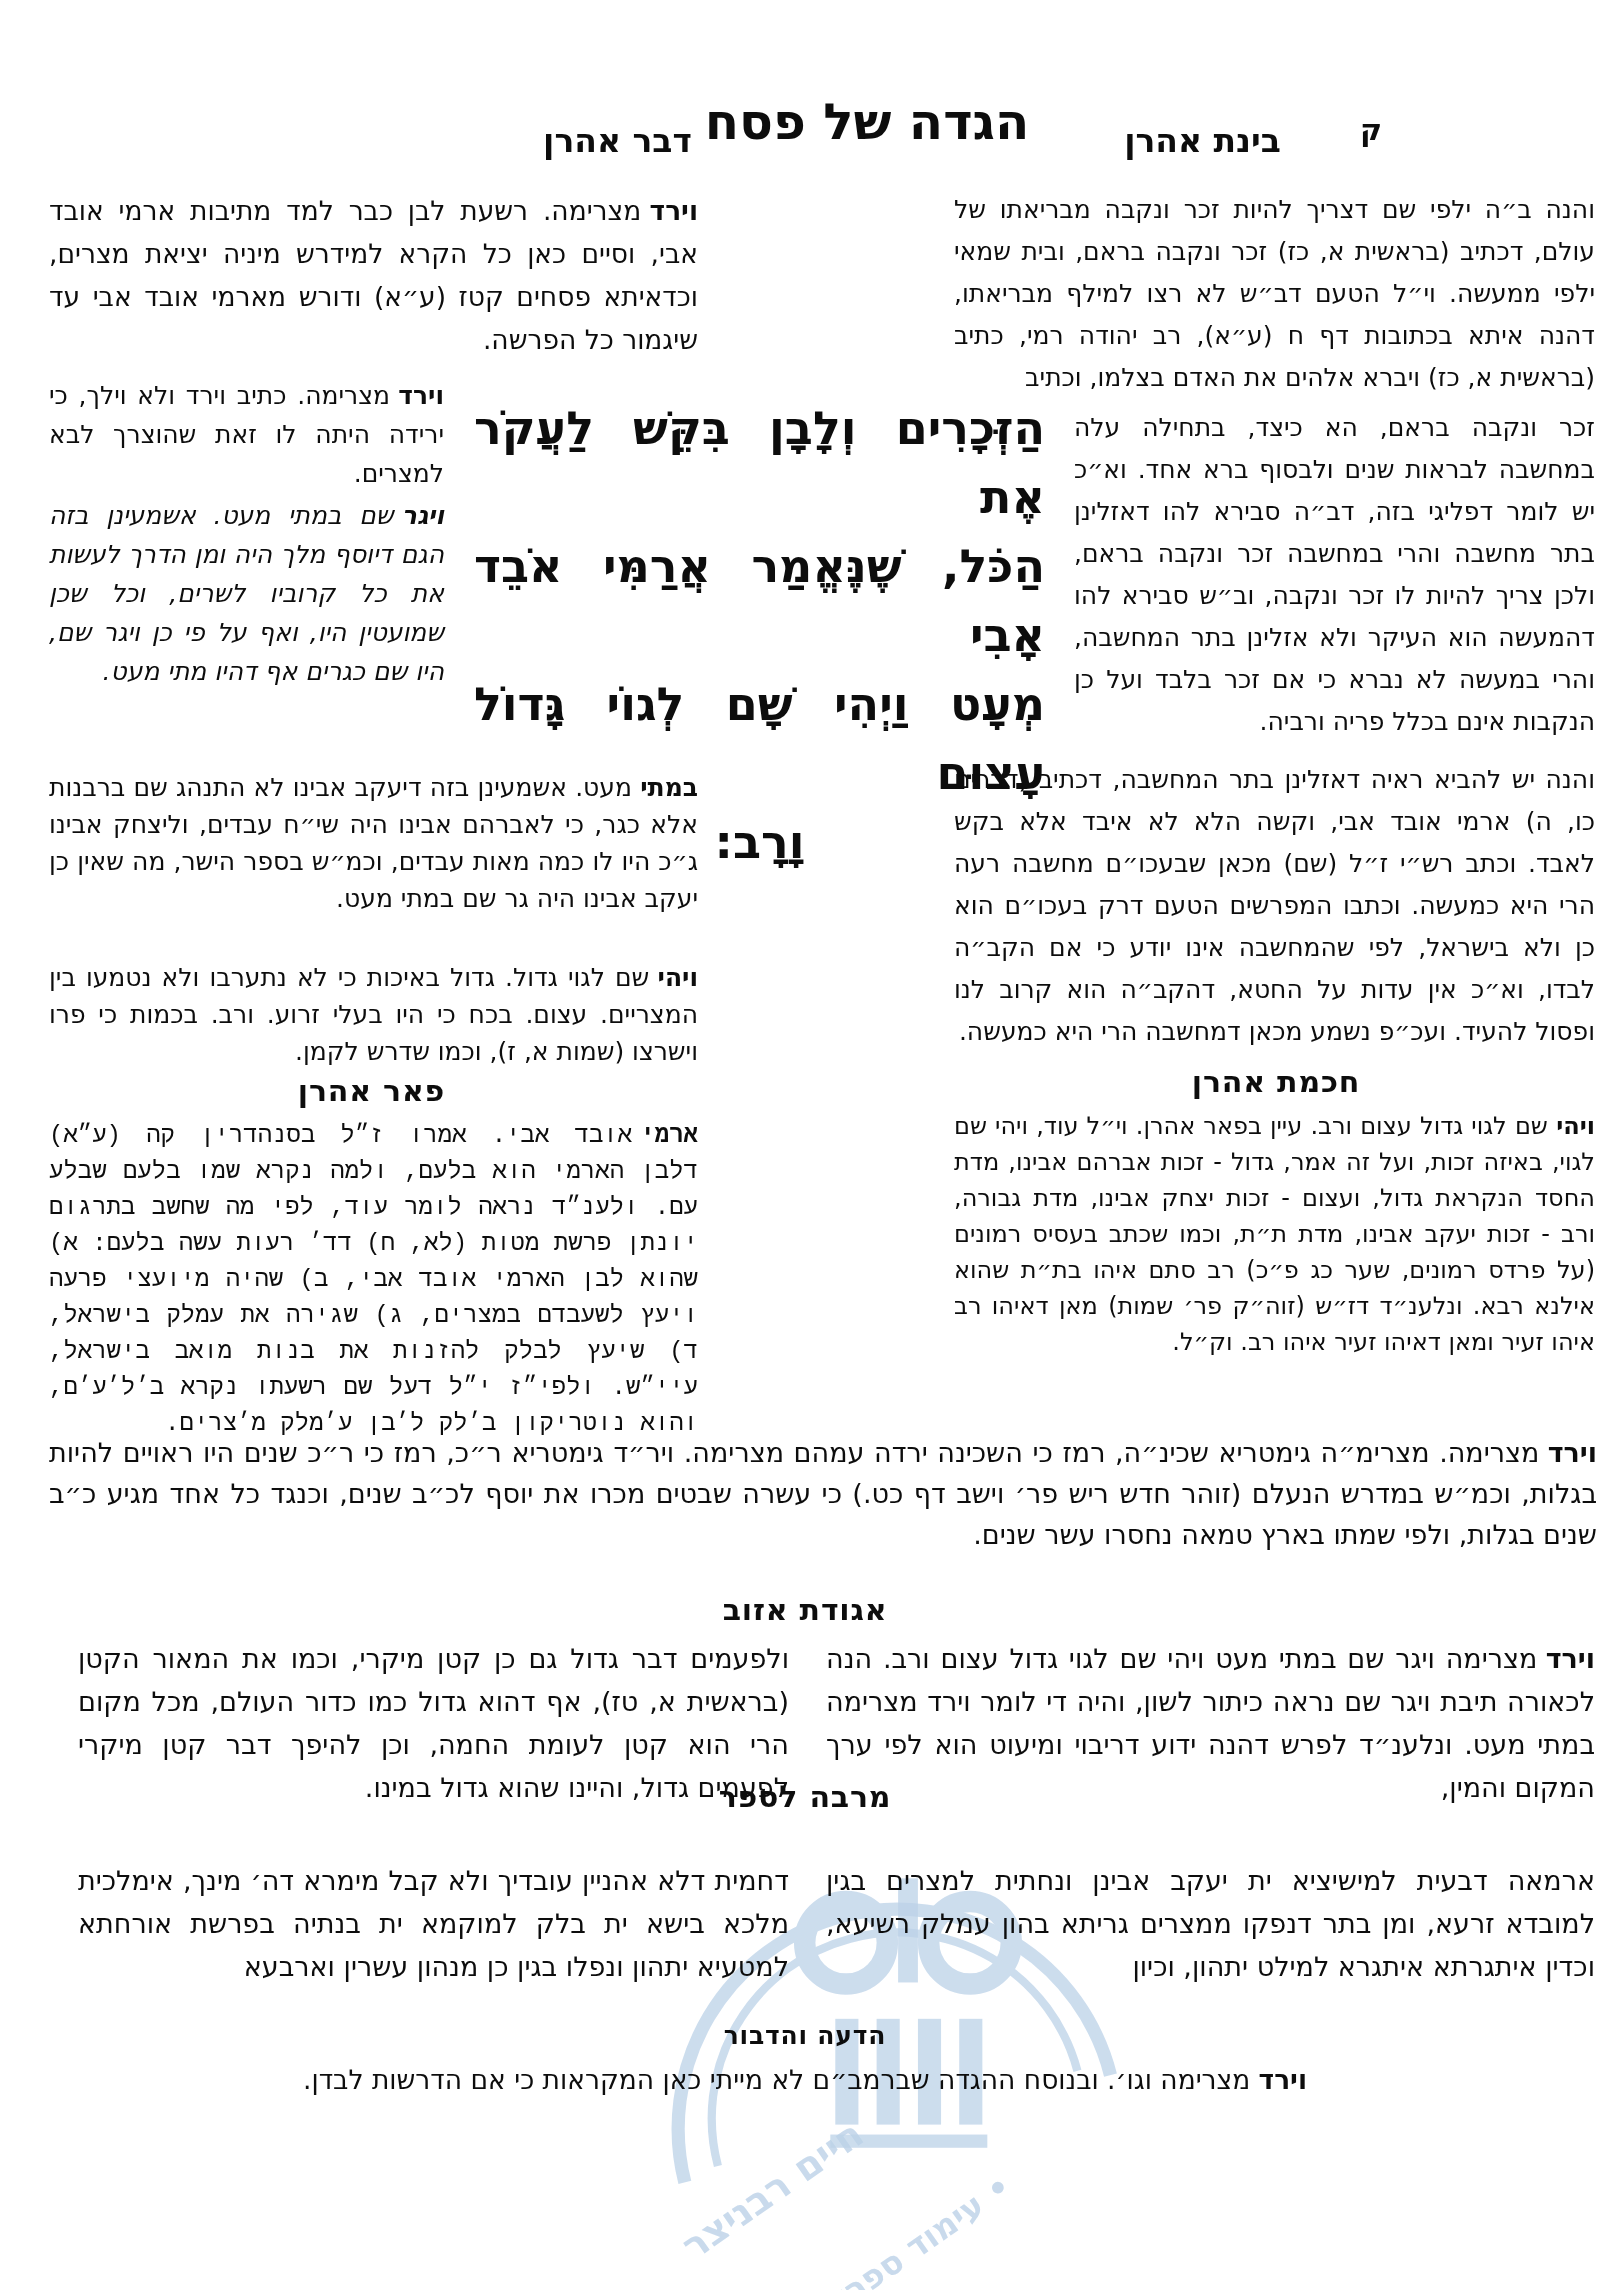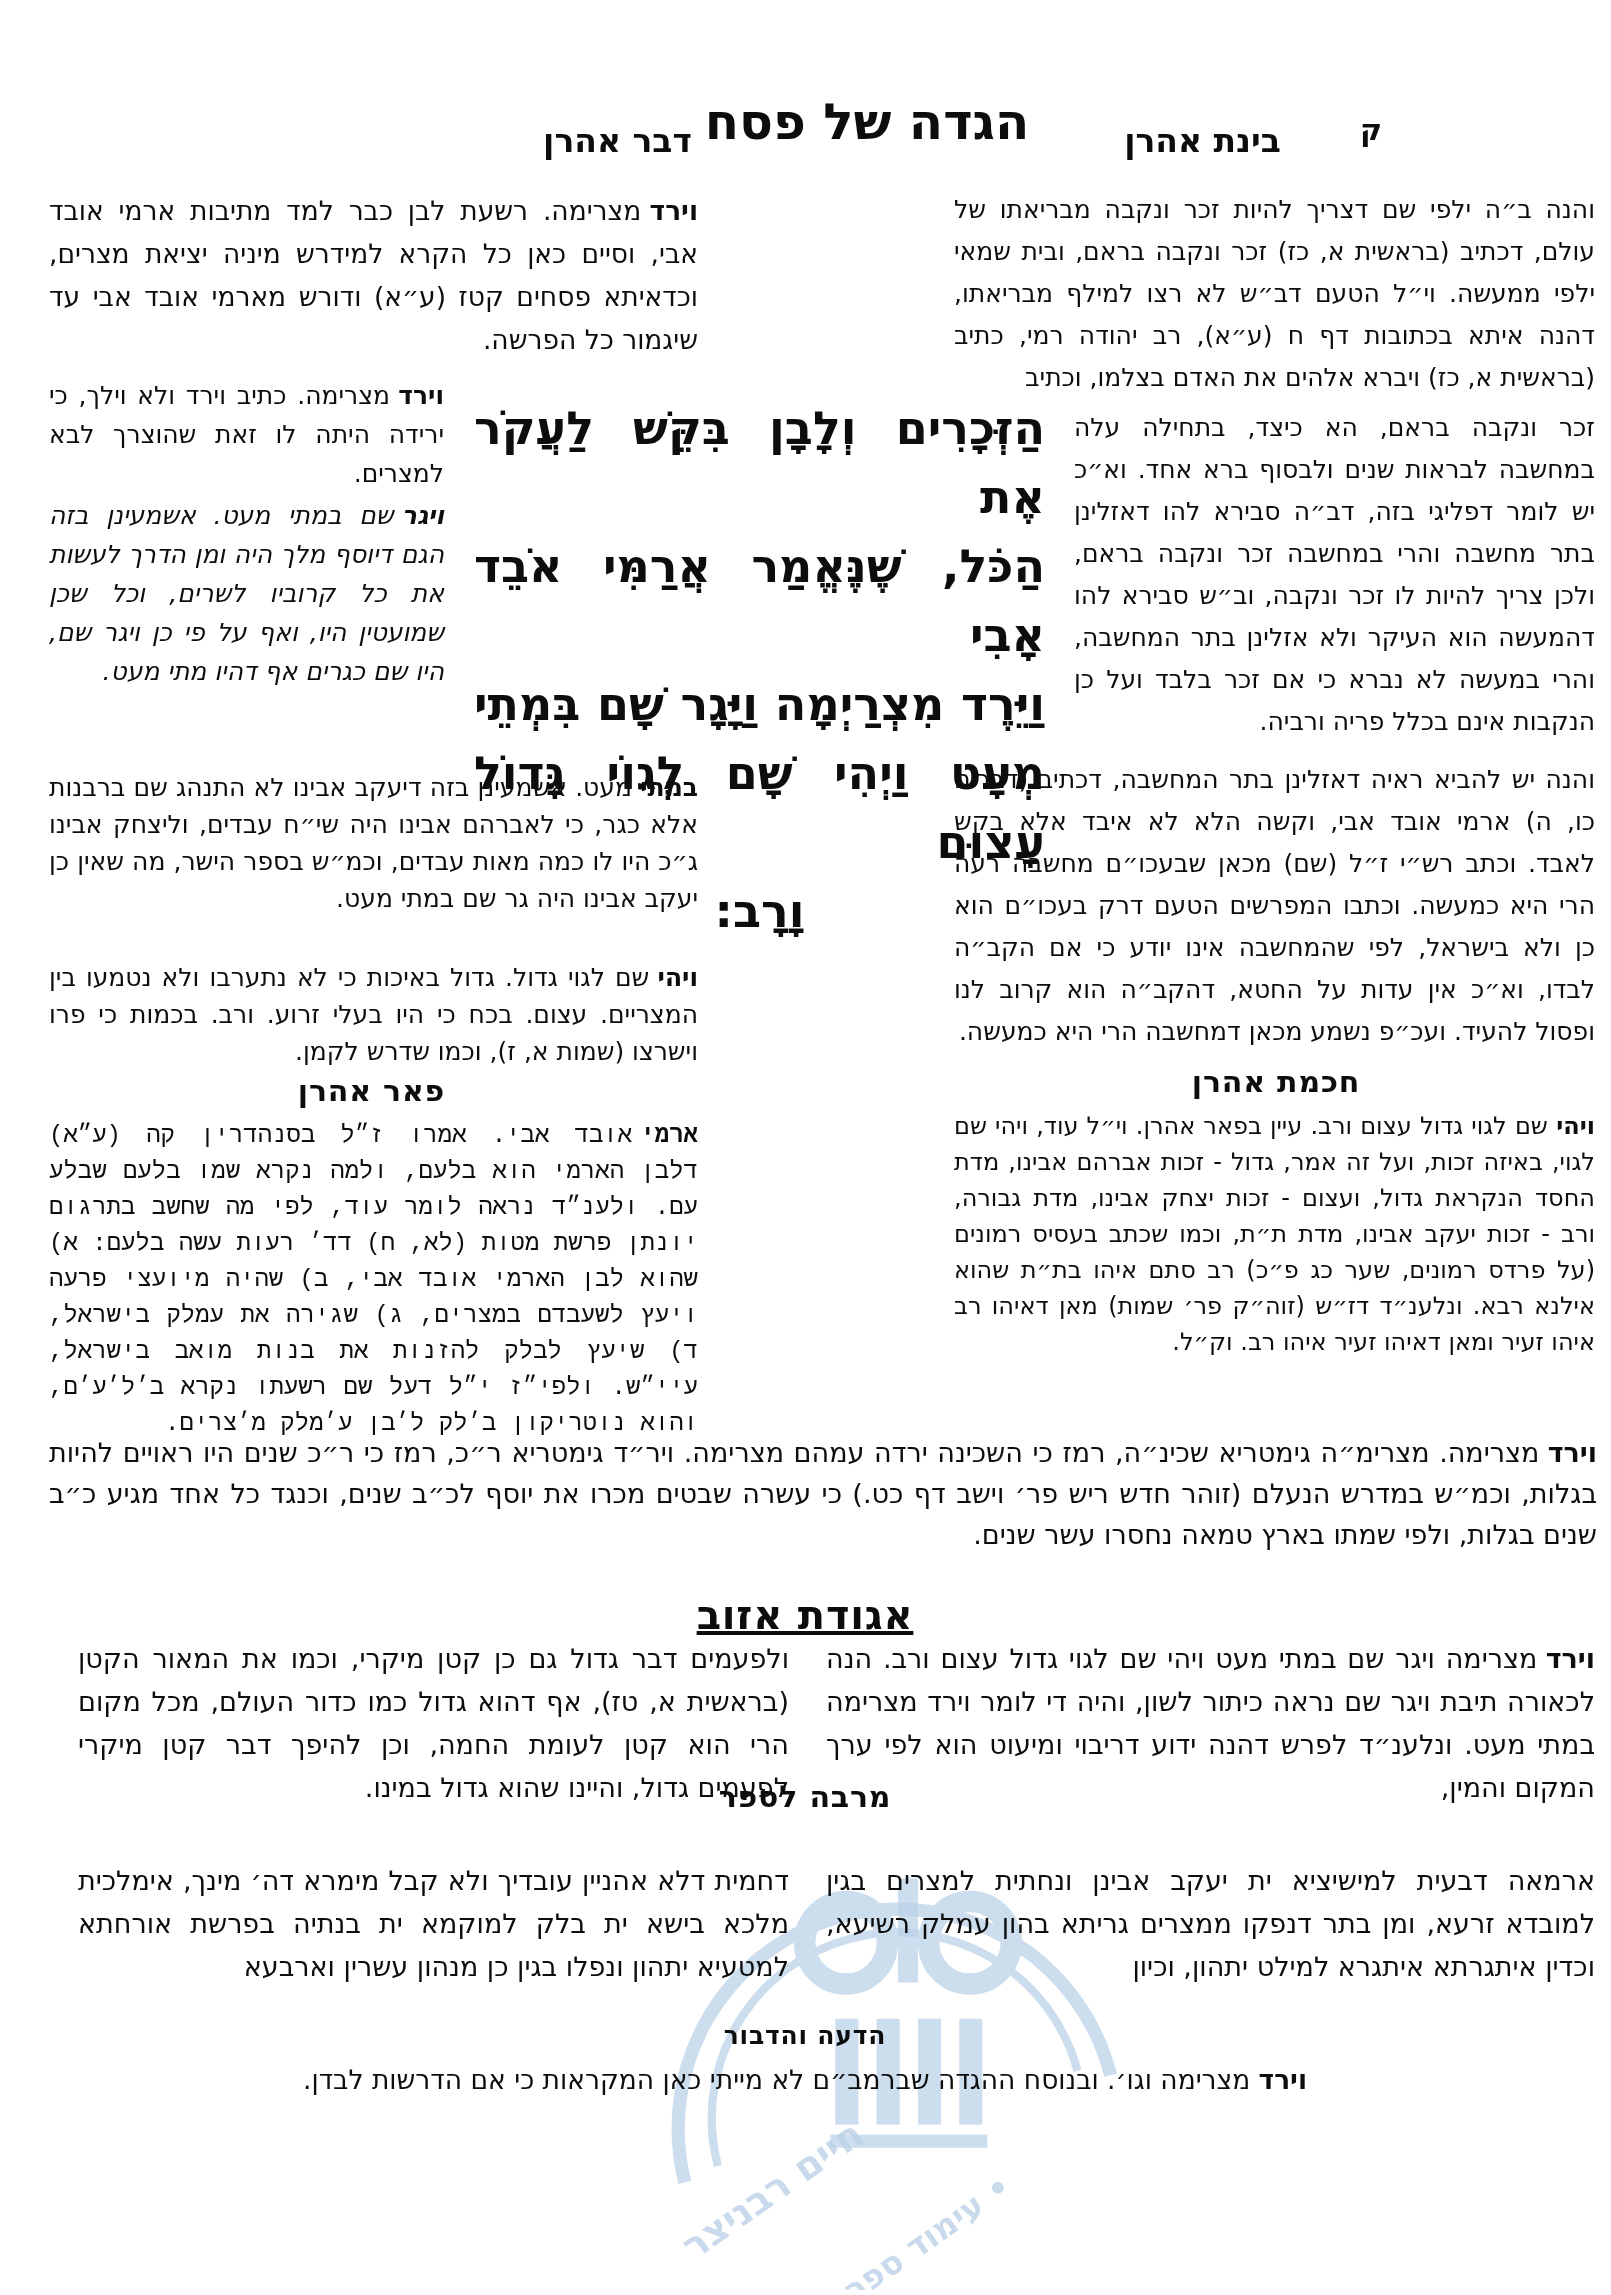--- a/index.html
+++ b/index.html
@@ -50,21 +50,20 @@
   </svg>
 
   <div class="abs b" style="left:1333px;top:112px;width:50px;font-size:30px;z-index:1;">ק</div>
   <div class="abs b ctr" style="left:1092px;top:121px;width:223px;font-size:33px;z-index:1;">בינת אהרן</div>
   <div class="abs b ctr" style="left:686px;top:93px;width:364px;font-size:50px;z-index:1;">הגדה של פסח</div>
   <div class="abs b ctr" style="left:517px;top:121px;width:203px;font-size:33px;z-index:1;">דבר אהרן</div>
 
   <div class="abs hag" style="left:475px;top:394px;width:571px;font-size:46px;line-height:69px;z-index:1;">
     <span class="hag-line">הַזְּכָרִים וְלָבָן בִּקֵּשׁ לַעֲקֹר אֶת</span>
     <span class="hag-line">הַכֹּל, שֶׁנֶּאֱמַר אֲרַמִּי אֹבֵד אָבִי</span>
-    <span class="hag-line">וַיֵּרֶד מִצְרַיְמָה וַיָּגָר שָׁם בִּמְתֵי</span>
     <span class="hag-line">מְעָט וַיְהִי שָׁם לְגוֹי גָּדוֹל עָצוּם</span>
     <span class="hag-line last">וָרָב:</span>
   </div>
 
   <div class="abs just" style="left:955px;top:189px;width:641px;font-size:25px;line-height:42px;z-index:1;">והנה ב״ה ילפי שם דצריך להיות זכר ונקבה מבריאתו של עולם, דכתיב (בראשית א, כז) זכר ונקבה בראם, ובית שמאי ילפי ממעשה. וי״ל הטעם דב״ש לא רצו למילף מבריאתו, דהנה איתא בכתובות דף ח (ע״א), רב יהודה רמי, כתיב (בראשית א, כז) ויברא אלהים את האדם בצלמו, וכתיב</div>
   <div class="abs just" style="left:1075px;top:407px;width:521px;font-size:25px;line-height:42px;z-index:1;">זכר ונקבה בראם, הא כיצד, בתחילה עלה במחשבה לבראות שנים ולבסוף ברא אחד. וא״כ יש לומר דפליגי בזה, דב״ה סבירא להו דאזלינן בתר מחשבה והרי במחשבה זכר ונקבה בראם, ולכן צריך להיות לו זכר ונקבה, וב״ש סבירא להו דהמעשה הוא העיקר ולא אזלינן בתר המחשבה, והרי במעשה לא נברא כי אם זכר בלבד ועל כן הנקבות אינם בכלל פריה ורביה.</div>
   <div class="abs just" style="left:955px;top:759px;width:641px;font-size:25px;line-height:42px;z-index:1;">והנה יש להביא ראיה דאזלינן בתר המחשבה, דכתיב (דברים כו, ה) ארמי אובד אבי, וקשה הלא לא איבד אלא בקש לאבד. וכתב רש״י ז״ל (שם) מכאן שבעכו״ם מחשבה רעה הרי היא כמעשה. וכתבו המפרשים הטעם דרק בעכו״ם הוא כן ולא בישראל, לפי שהמחשבה אינו יודע כי אם הקב״ה לבדו, וא״כ אין עדות על החטא, דהקב״ה הוא קרוב לנו ופסול להעיד. ועכ״פ נשמע מכאן דמחשבה הרי היא כמעשה.</div>
 
   <div class="abs sec-hdr ctr" style="left:1149px;top:1064px;width:256px;font-size:30px;z-index:1;">חכמת אהרן</div>
   <div class="abs just" style="left:955px;top:1108px;width:641px;font-size:24px;line-height:36px;z-index:1;">
@@ -89,21 +88,21 @@
 
   <div class="abs sec-hdr ctr" style="left:232px;top:1073px;width:281px;font-size:30px;z-index:1;">פאר אהרן</div>
   <div class="abs just" style="left:50px;top:1118px;width:649px;font-size:24px;line-height:36px;z-index:1;font-family:Liberation Mono, monospace;">
     <span class="lead">ארמי</span><span>אובד אבי. אמרו ז״ל בסנהדרין קה (ע״א) דלבן הארמי הוא בלעם, ולמה נקרא שמו בלעם שבלע עם. ולענ״ד נראה לומר עוד, לפי מה שחשב בתרגום יונתן פרשת מטות (לא, ח) דד׳ רעות עשה בלעם: א) שהוא לבן הארמי אובד אבי, ב) שהיה מיועצי פרעה ויעץ לשעבדם במצרים, ג) שגירה את עמלק בישראל, ד) שיעץ לבלק להזנות את בנות מואב בישראל, עיי״ש. ולפי״ז י״ל דעל שם רשעתו נקרא ב׳ל׳ע׳ם, והוא נוטריקון ב׳לק ל׳בן ע׳מלק מ׳צרים.</span>
   </div>
 
   <div class="abs just" style="left:50px;top:1432px;width:1548px;font-size:27px;line-height:41px;z-index:1;">
     <span class="lead">וירד</span><span>מצרימה. מצרימ״ה גימטריא שכינ״ה, רמז כי השכינה ירדה עמהם מצרימה. ויר״ד גימטריא ר״כ, רמז כי ר״כ שנים היו ראויים להיות בגלות, וכמ״ש במדרש הנעלם (זוהר חדש ריש פר׳ וישב דף כט.) כי עשרה שבטים מכרו את יוסף לכ״ב שנים, וכנגד כל אחד מגיע כ״ב שנים בגלות, ולפי שמתו בארץ טמאה נחסרו עשר שנים.</span>
   </div>
 
-  <div class="abs sec-hdr ctr" style="left:0;top:1592px;width:1612px;font-size:40px;z-index:1;text-decoration:underline;">אגודת אזוב</div>
+  <div class="abs sec-hdr ctr" style="left:0;top:1592px;width:1612px;font-size:30px;z-index:1;">אגודת אזוב</div>
   <div class="abs just" style="left:827px;top:1637px;width:769px;font-size:27px;line-height:43px;z-index:1;">
     <span class="lead">וירד</span><span>מצרימה ויגר שם במתי מעט ויהי שם לגוי גדול עצום ורב. הנה לכאורה תיבת ויגר שם נראה כיתור לשון, והיה די לומר וירד מצרימה במתי מעט. ונלענ״ד לפרש דהנה ידוע דריבוי ומיעוט הוא לפי ערך המקום והמין,</span>
   </div>
   <div class="abs just" style="left:79px;top:1637px;width:711px;font-size:27px;line-height:43px;z-index:1;">ולפעמים דבר גדול גם כן קטן מיקרי, וכמו את המאור הקטן (בראשית א, טז), אף דהוא גדול כמו כדור העולם, מכל מקום הרי הוא קטן לעומת החמה, וכן להיפך דבר קטן מיקרי לפעמים גדול, והיינו שהוא גדול במינו.</div>
 
   <div class="abs sec-hdr ctr" style="left:0;top:1779px;width:1612px;font-size:30px;z-index:1;">מרבה לספר</div>
   <div class="abs just" style="left:827px;top:1859px;width:769px;font-size:27px;line-height:43px;z-index:1;">ארמאה דבעית למישיציא ית יעקב אבינן ונחתית למצרים בגין למובדא זרעא, ומן בתר דנפקו ממצרים גריתא בהון עמלק רשיעא, וכדין איתגרתא איתגרא למילט יתהון, וכיון</div>
   <div class="abs just" style="left:79px;top:1859px;width:711px;font-size:27px;line-height:43px;z-index:1;">דחמית דלא אהניין עובדיך ולא קבל מימרא דה׳ מינך, אימלכית מלכא בישא ית בלק למוקמא ית בנתיה בפרשת אורחתא למטעיא יתהון ונפלו בגין כן מנהון עשרין וארבעא</div>
 
   <div class="abs sec-hdr ctr" style="left:0;top:2021px;width:1612px;font-size:25px;z-index:1;">הדעה והדבור</div>

